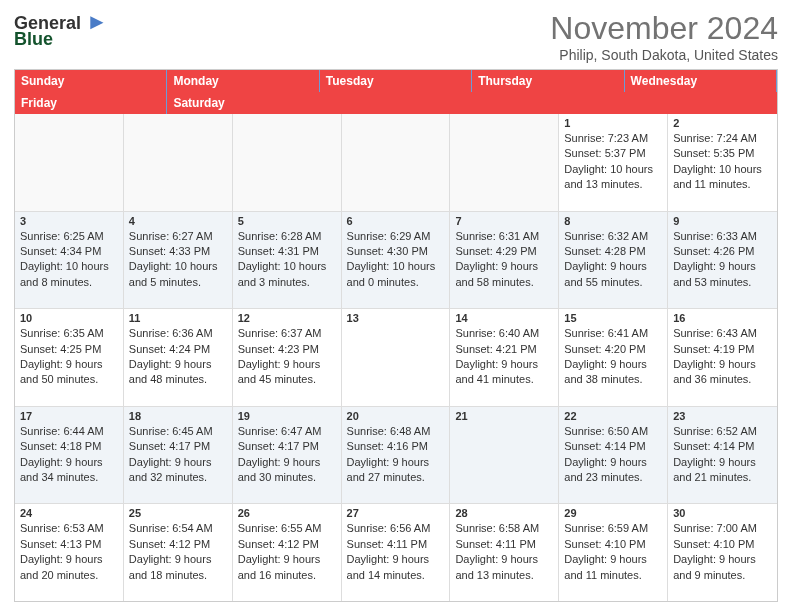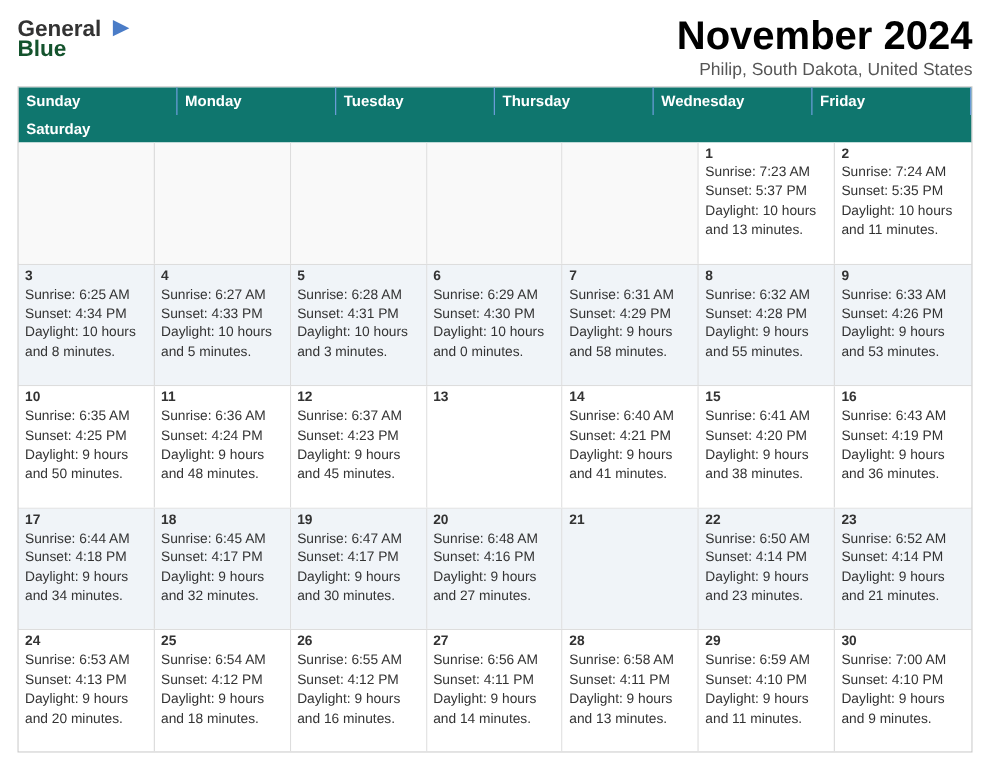--- a/index.html
+++ b/index.html
@@ -39,37 +39,37 @@
     }
     .logo-row {
       display: flex;
       align-items: center;
     }
     .title-area {
       text-align: right;
     }
     .month-title {
       font-size: 32px;
-      font-weight: bold;
-      color: #000000;
+      font-weight: normal;
+      color: #737373;
     }
     .location {
       font-size: 14px;
       color: #555;
     }
     .calendar {
       flex: 1;
       display: flex;
       flex-direction: column;
       border: 1px solid #ccc;
     }
     .cal-header {
       display: grid;
-      grid-template-columns: repeat(6, 1fr);
-      background: #0f766e;
+      grid-template-columns: repeat(5, 1fr);
+      background: #ef4444;
     }
     .cal-header-cell {
       color: #fff;
       font-size: 12px;
       font-weight: bold;
       padding: 4px 6px;
       border-right: 1px solid #6a9cd7;
     }
     .cal-header-cell:last-child { border-right: none; }
     .cal-body {

